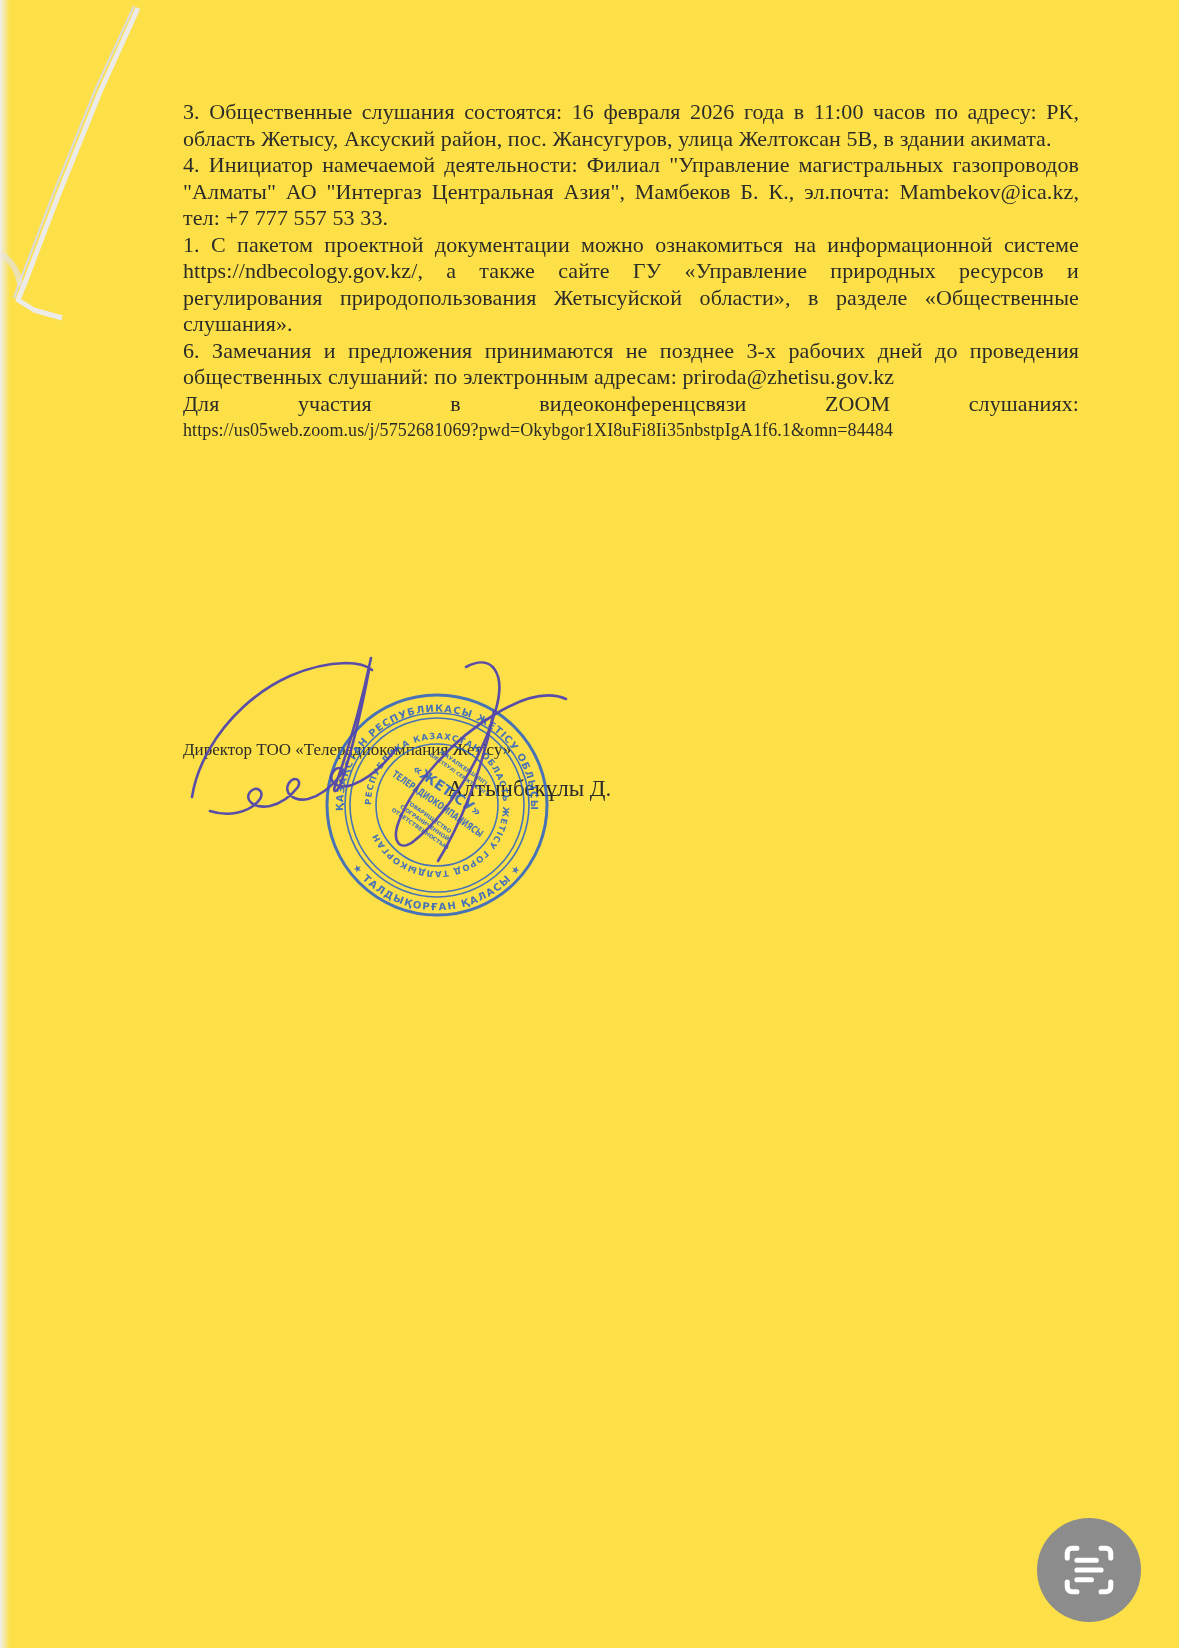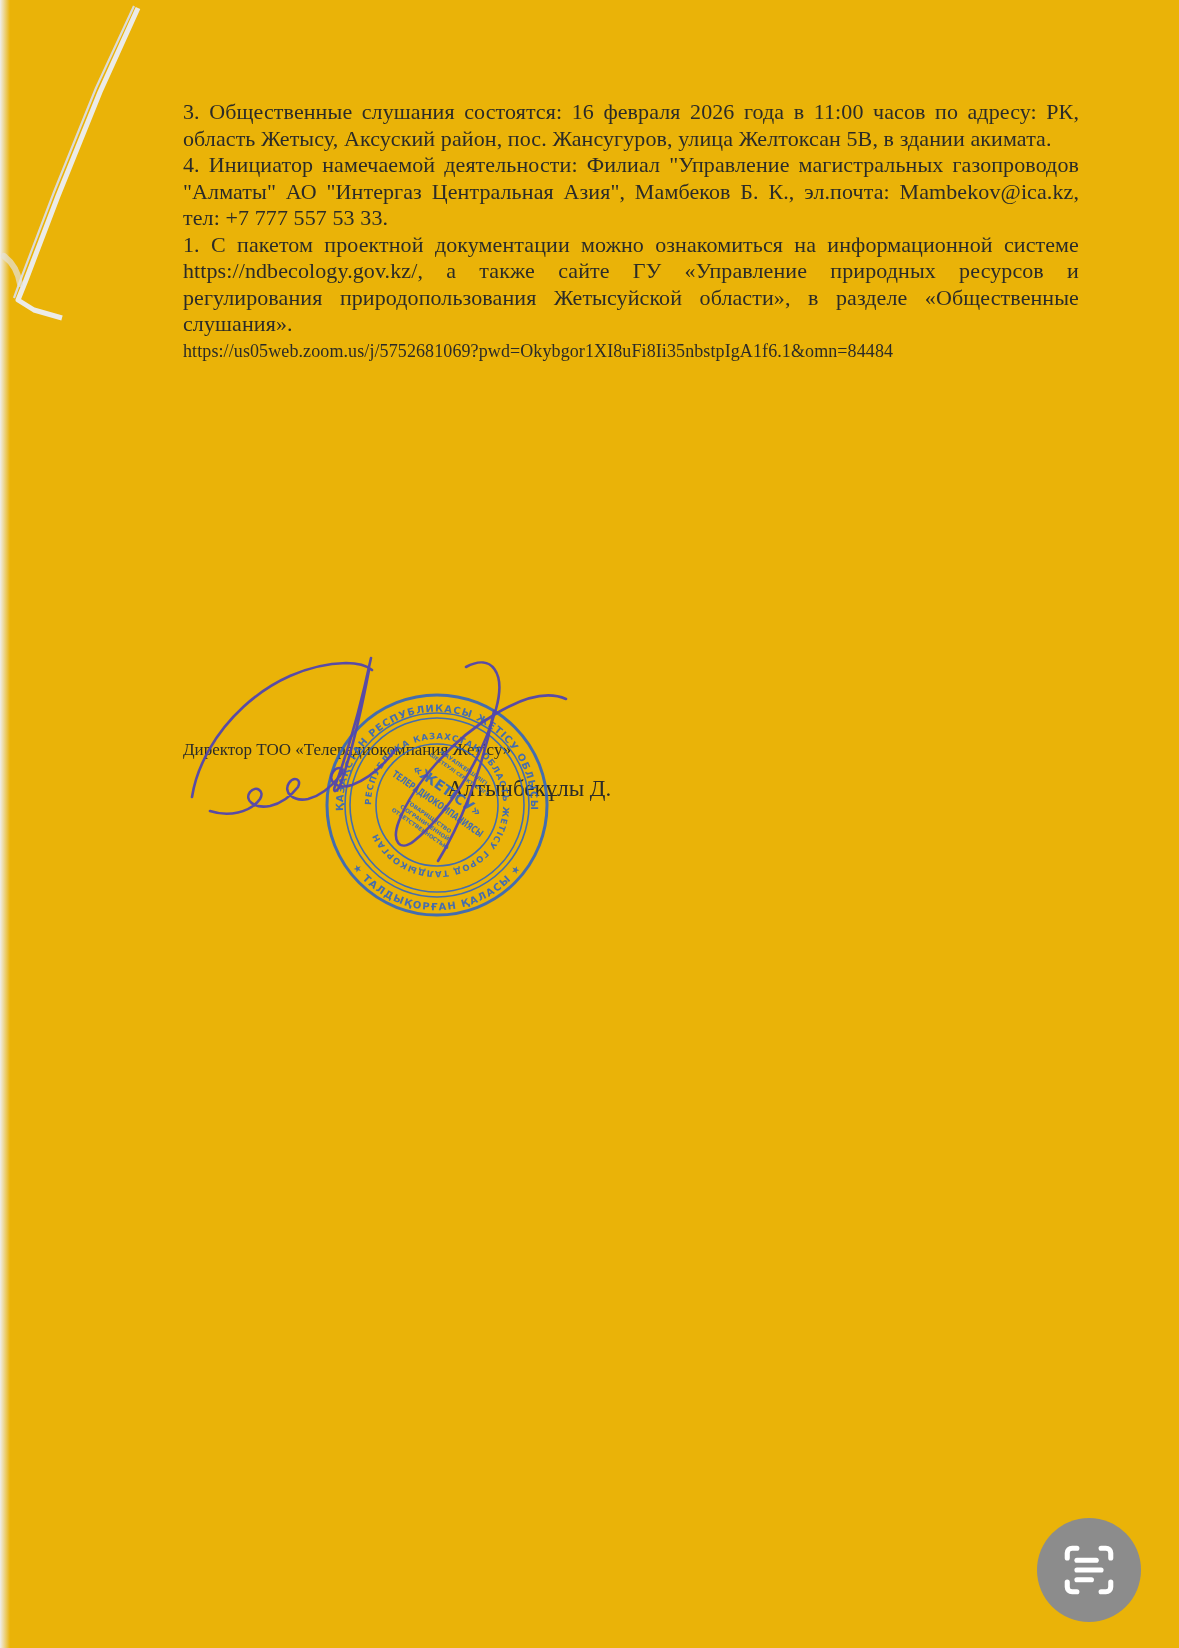--- a/index.html
+++ b/index.html
@@ -1,19 +1,19 @@
 <!DOCTYPE html>
 <html><head>
 <meta charset="utf-8">
 <style>
   html,body{margin:0;padding:0;}
   body{width:1179px;height:1648px;background:#f6f6f4;}
   .page{
     position:relative;width:1179px;height:1648px;overflow:hidden;
-    background:#eab308;
+    background:#fde047;
     font-family:"Liberation Serif","DejaVu Serif",serif;
     color:#2b2b28;
   }
   
   .page::before{
     content:"";position:absolute;left:0;top:0;width:10px;height:100%;
     background:linear-gradient(90deg,#efeeec,rgba(255,255,255,0));
     pointer-events:none;
   }
   .crease-svg{position:absolute;left:0;top:0;}
@@ -43,20 +43,22 @@
   <svg class="crease-svg" width="260" height="340" viewBox="0 0 260 340" aria-hidden="true">
     <polyline points="138,8 100,92 58,196 26,280 18,300 34,310 62,318" fill="none" stroke="#ecebe7" stroke-width="5" stroke-linejoin="round"></polyline>
     <polyline points="134,6 96,88 54,192 22,276 14,298" fill="none" stroke="#dcdbd7" stroke-width="2.2" stroke-linejoin="round"></polyline>
     <path d="M 4 256 C 12 262 18 272 20 284" fill="none" stroke="#e4e2de" stroke-width="6" opacity="0.7" stroke-linecap="round"></path>
   </svg>
 
   <div class="doc-text">
     <p>3. Общественные слушания состоятся: 16 февраля 2026 года в 11:00 часов по адресу: РК, область Жетысу, Аксуский район, пос. Жансугуров, улица Желтоксан 5В, в здании акимата.</p>
     <p>4. Инициатор намечаемой деятельности: Филиал "Управление магистральных газопроводов "Алматы" АО "Интергаз Центральная Азия", Мамбеков Б. К., эл.почта: Mambekov@ica.kz, тел: +7 777 557 53 33.</p>
     <p>1. С пакетом проектной документации можно ознакомиться на информационной системе https://ndbecology.gov.kz/, а также сайте ГУ «Управление природных ресурсов и регулирования природопользования Жетысуйской области», в разделе «Общественные слушания».</p>
+    <p>6. Замечания и предложения принимаются не позднее 3-х рабочих дней до проведения общественных слушаний: по электронным адресам: priroda@zhetisu.gov.kz</p>
+    <div class="zoom-intro">Для участия в видеоконференцсвязи ZOOM слушаниях:</div>
     <div class="zoom-url">https://us05web.zoom.us/j/5752681069?pwd=Okybgor1XI8uFi8Ii35nbstpIgA1f6.1&amp;omn=84484</div>
   </div>
 
   <div class="sign-title">Директор ТОО «Телерадиокомпания Жетісу»</div>
   <div class="sign-name">Алтынбекұлы Д.</div>
 
   <svg class="stamp-svg" width="224" height="224" viewBox="0 0 224 224">
     <defs>
       <path id="ringTopPath" d="M 20 132 A 94 94 0 1 1 204 132"></path>
       <path id="ringBottomPath" d="M 11 141 A 105 105 0 0 0 213 141"></path>

